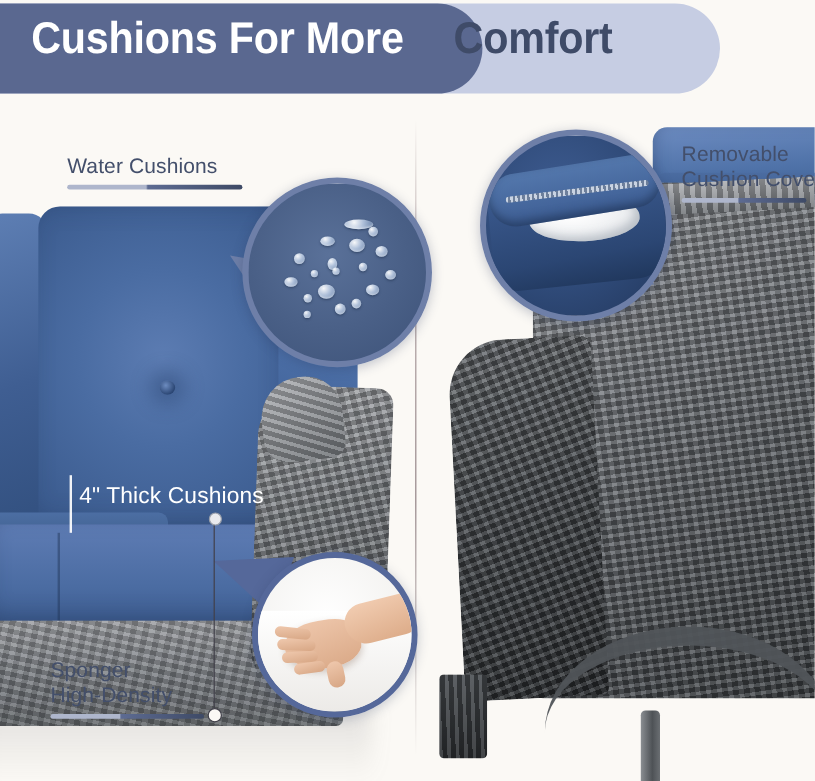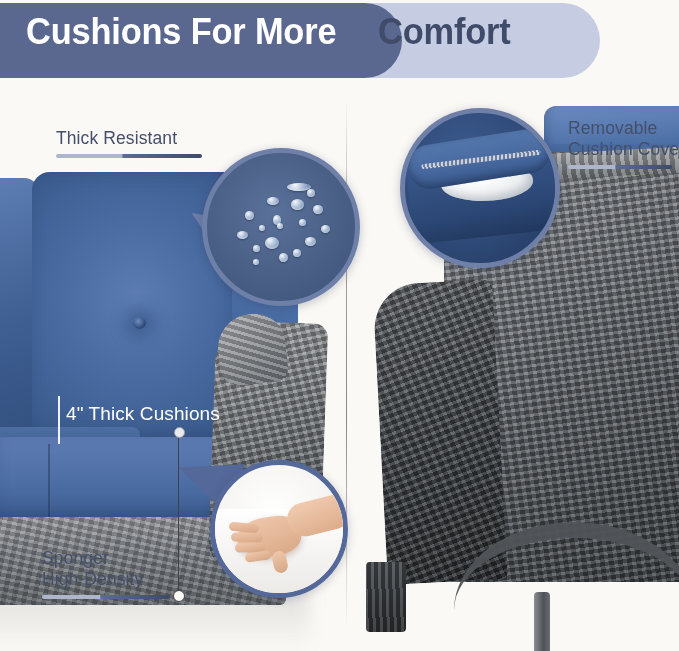--- a/index.html
+++ b/index.html
@@ -384,21 +384,21 @@
     <div class="palm"></div>
     <div class="finger" style="left:14px;top:58px;width:30px;height:9px;transform:rotate(6deg);"></div>
     <div class="finger" style="left:16px;top:68px;width:32px;height:9px;transform:rotate(2deg);"></div>
     <div class="finger" style="left:20px;top:78px;width:30px;height:9px;transform:rotate(-3deg);"></div>
     <div class="finger" style="left:30px;top:87px;width:26px;height:9px;transform:rotate(-8deg);"></div>
     <div class="finger" style="left:58px;top:86px;width:14px;height:22px;transform:rotate(-12deg);border-radius:7px;"></div>
     <div class="forearm"></div>
   </div>
 
   <div class="label lbl-water">
-    <div class="label-text">Thick Resistant</div>
+    <div class="label-text">Water Cushions</div>
     <div class="underline"></div>
   </div>
 
   <div class="label lbl-cover">
     <div class="label-text">Removable</div>
     <div class="label-text">Cushion Cover</div>
     <div class="underline"></div>
   </div>
 
   <div class="bracket"></div>

